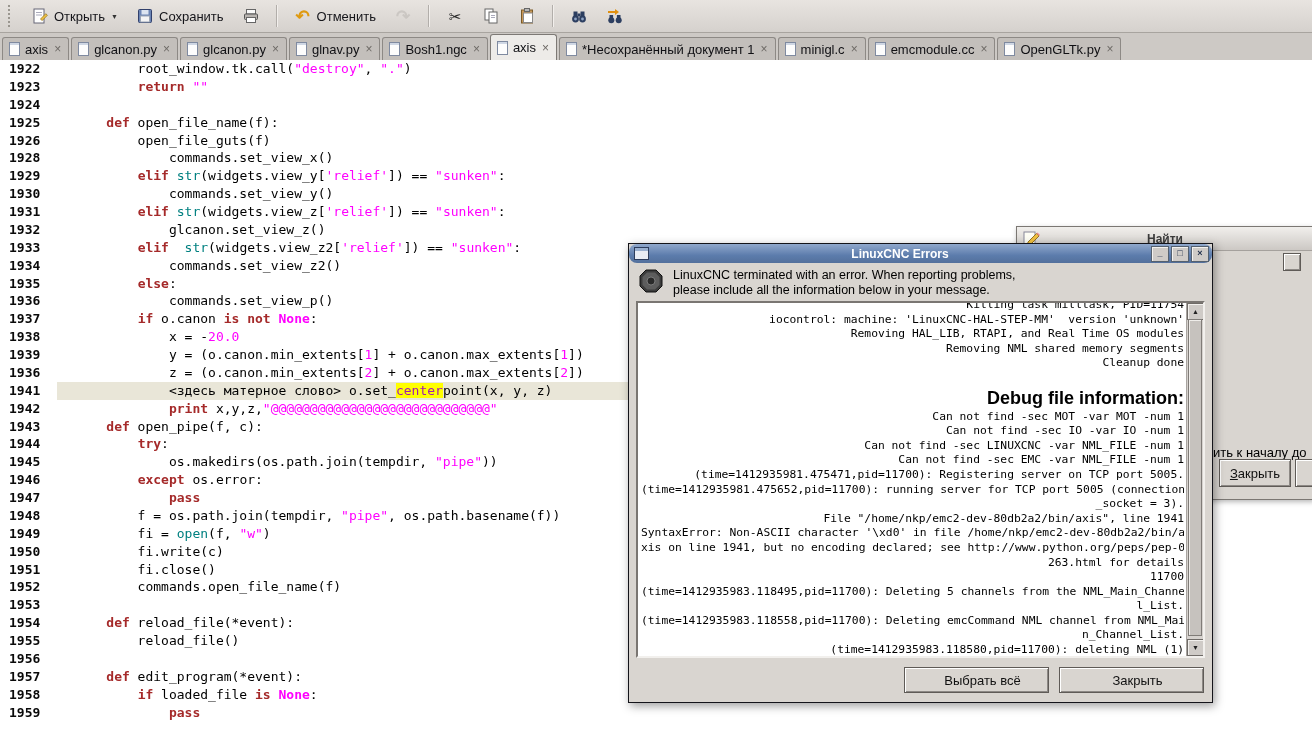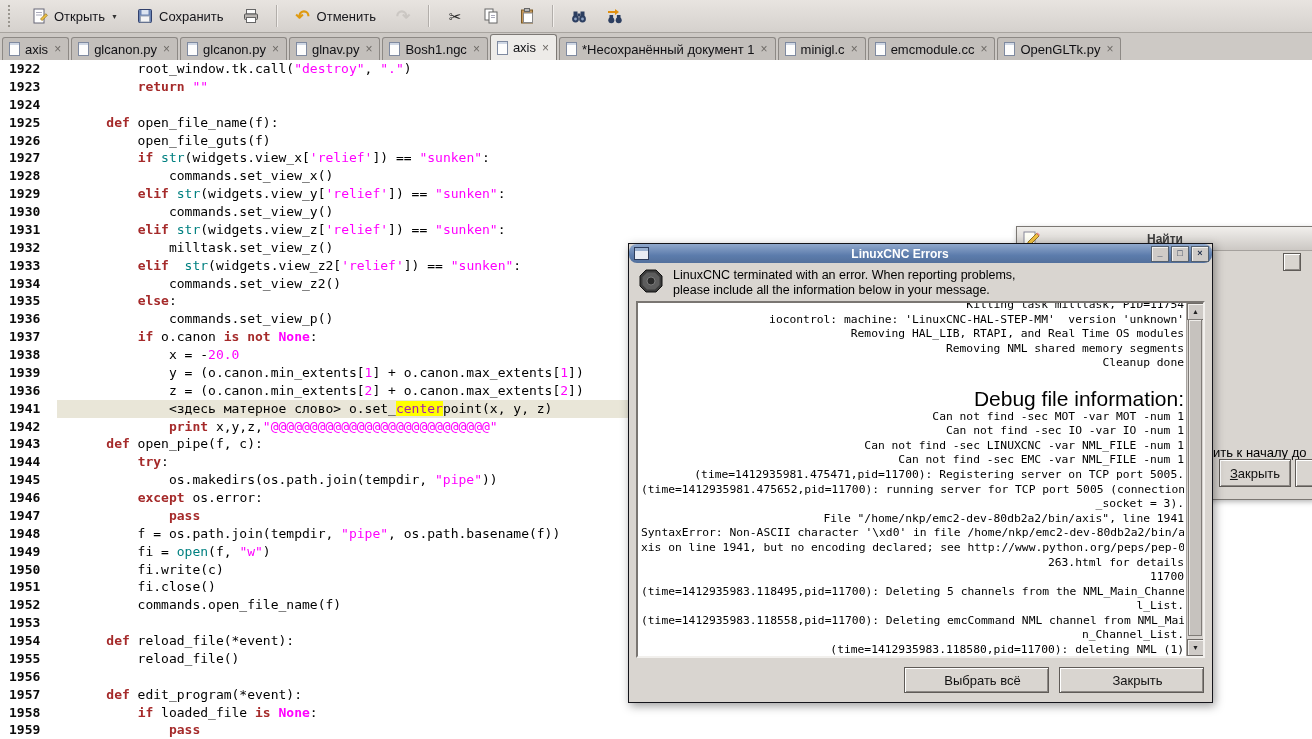--- a/index.html
+++ b/index.html
@@ -65,21 +65,21 @@
   .tbbtn{width:16px;height:14px;margin-left:2px;background:#cfcbc7;border:1px solid #55616f;
          box-shadow:inset 1px 1px 0 #f4f2ef;display:flex;align-items:center;justify-content:center;
          font-size:9px;line-height:1;color:#1c2c48;font-weight:bold;}
   .ed-msg{display:flex;gap:9px;padding:5px 9px 3px 9px;align-items:center;}
   .ed-msg-text{font-size:12.5px;line-height:15px;color:#000;}
   .ed-logwrap{position:absolute;left:7px;right:7px;top:57px;bottom:44px;background:#fff;
               border:2px solid;border-color:#7a7672 #f2f0ed #f2f0ed #7a7672;overflow:hidden;}
   .ed-log{position:absolute;left:3px;top:0;right:19px;bottom:0;overflow:hidden;margin-top:-5px;
           font-family:"DejaVu Sans Mono",monospace;font-size:11.3px;line-height:14.6px;color:#000;white-space:pre;}
   .logline{min-height:14.6px;text-align:right;}
-  .loghead{font-family:"Liberation Sans",sans-serif;font-weight:normal;font-size:21px;line-height:21px;padding:2px 0 1px 0;}
+  .loghead{font-family:"Liberation Sans",sans-serif;font-weight:bold;font-size:18px;line-height:21px;padding:2px 0 1px 0;}
   .ed-sb{position:absolute;right:0;top:0;bottom:0;width:16px;background:#d6d2ce;border-left:1px solid #a8a4a0;}
   .sb-btn{position:absolute;left:0;width:15px;height:15px;background:#cfcbc7;border:1px solid #6f6b67;
           box-shadow:inset 1px 1px 0 #f2f0ed;font-size:7px;color:#222;display:flex;align-items:center;justify-content:center;}
   .sb-up{top:0;} .sb-down{bottom:0;}
   .sb-thumb{position:absolute;left:1px;right:1px;top:16px;bottom:20px;background:#c6c2be;
             border:1px solid #807c78;box-shadow:inset 1px 1px 0 #efedea;}
   .ed-buttons{position:absolute;right:8px;bottom:9px;display:flex;gap:10px;}
   .ed-buttons .btn95{min-width:131px;height:24px;padding-left:12px;}
 </style>
 </head>
@@ -241,26 +241,25 @@
       <span class="tclose">×</span>
     </div>
   </div>
 
 <div class="editor" id="editor">
     <div class="cl"><span class="ln">1922</span><span class="code"><span class="tk-p">        root_window.tk.call(</span><span class="tk-s">"destroy"</span><span class="tk-p">, </span><span class="tk-s">"."</span><span class="tk-p">)</span></span></div>
     <div class="cl"><span class="ln">1923</span><span class="code"><span class="tk-p">        </span><span class="tk-k">return</span><span class="tk-p"> </span><span class="tk-s">""</span></span></div>
     <div class="cl"><span class="ln">1924</span><span class="code"></span></div>
     <div class="cl"><span class="ln">1925</span><span class="code"><span class="tk-p">    </span><span class="tk-k">def</span><span class="tk-p"> open_file_name(f):</span></span></div>
     <div class="cl"><span class="ln">1926</span><span class="code"><span class="tk-p">        open_file_guts(f)</span></span></div>
-    <div class="cl"><span class="ln">1927</span><span class="code"><span class="tk-p">        </span><span class="tk-k">if</span><span class="tk-p"> </span><span class="tk-b">str</span><span class="tk-p">(widgets.view_x[</span><span class="tk-s">'relief'</span><span class="tk-p">]) == </span><span class="tk-s">"sunken"</span><span class="tk-p">:</span></span></div>
     <div class="cl"><span class="ln">1928</span><span class="code"><span class="tk-p">            commands.set_view_x()</span></span></div>
     <div class="cl"><span class="ln">1929</span><span class="code"><span class="tk-p">        </span><span class="tk-k">elif</span><span class="tk-p"> </span><span class="tk-b">str</span><span class="tk-p">(widgets.view_y[</span><span class="tk-s">'relief'</span><span class="tk-p">]) == </span><span class="tk-s">"sunken"</span><span class="tk-p">:</span></span></div>
     <div class="cl"><span class="ln">1930</span><span class="code"><span class="tk-p">            commands.set_view_y()</span></span></div>
     <div class="cl"><span class="ln">1931</span><span class="code"><span class="tk-p">        </span><span class="tk-k">elif</span><span class="tk-p"> </span><span class="tk-b">str</span><span class="tk-p">(widgets.view_z[</span><span class="tk-s">'relief'</span><span class="tk-p">]) == </span><span class="tk-s">"sunken"</span><span class="tk-p">:</span></span></div>
-    <div class="cl"><span class="ln">1932</span><span class="code"><span class="tk-p">            milltask.set_view_z()</span></span></div>
+    <div class="cl"><span class="ln">1932</span><span class="code"><span class="tk-p">            glcanon.set_view_z()</span></span></div>
     <div class="cl"><span class="ln">1933</span><span class="code"><span class="tk-p">        </span><span class="tk-k">elif</span><span class="tk-p">  </span><span class="tk-b">str</span><span class="tk-p">(widgets.view_z2[</span><span class="tk-s">'relief'</span><span class="tk-p">]) == </span><span class="tk-s">"sunken"</span><span class="tk-p">:</span></span></div>
     <div class="cl"><span class="ln">1934</span><span class="code"><span class="tk-p">            commands.set_view_z2()</span></span></div>
     <div class="cl"><span class="ln">1935</span><span class="code"><span class="tk-p">        </span><span class="tk-k">else</span><span class="tk-p">:</span></span></div>
     <div class="cl"><span class="ln">1936</span><span class="code"><span class="tk-p">            commands.set_view_p()</span></span></div>
     <div class="cl"><span class="ln">1937</span><span class="code"><span class="tk-p">        </span><span class="tk-k">if</span><span class="tk-p"> o.canon </span><span class="tk-k">is</span><span class="tk-p"> </span><span class="tk-k">not</span><span class="tk-p"> </span><span class="tk-c">None</span><span class="tk-p">:</span></span></div>
     <div class="cl"><span class="ln">1938</span><span class="code"><span class="tk-p">            x = -</span><span class="tk-n">20.0</span></span></div>
     <div class="cl"><span class="ln">1939</span><span class="code"><span class="tk-p">            y = (o.canon.min_extents[</span><span class="tk-n">1</span><span class="tk-p">] + o.canon.max_extents[</span><span class="tk-n">1</span><span class="tk-p">])</span></span></div>
     <div class="cl"><span class="ln">1936</span><span class="code"><span class="tk-p">            z = (o.canon.min_extents[</span><span class="tk-n">2</span><span class="tk-p">] + o.canon.max_extents[</span><span class="tk-n">2</span><span class="tk-p">])</span></span></div>
     <div class="cl cur"><span class="ln">1941</span><span class="code"><span class="tk-p">            &lt;здесь матерное слово&gt; o.set_</span><span class="tk-m">center</span><span class="tk-p">point(x, y, z)</span></span></div>
     <div class="cl"><span class="ln">1942</span><span class="code"><span class="tk-p">            </span><span class="tk-k">print</span><span class="tk-p"> x,y,z,</span><span class="tk-s">"@@@@@@@@@@@@@@@@@@@@@@@@@@@@"</span></span></div>

